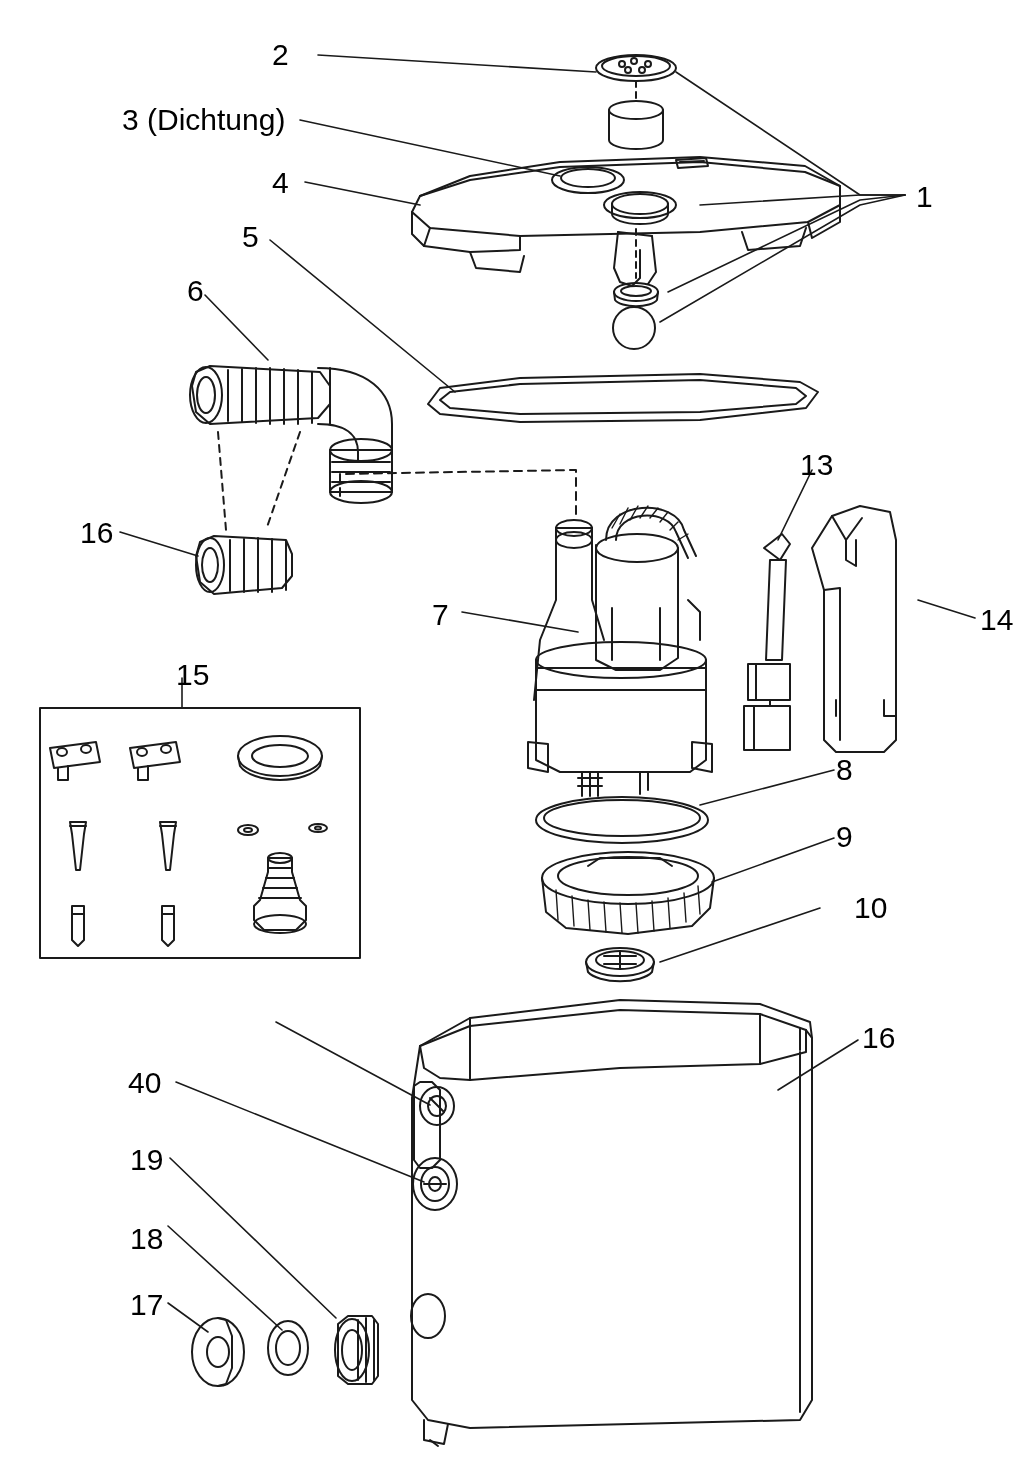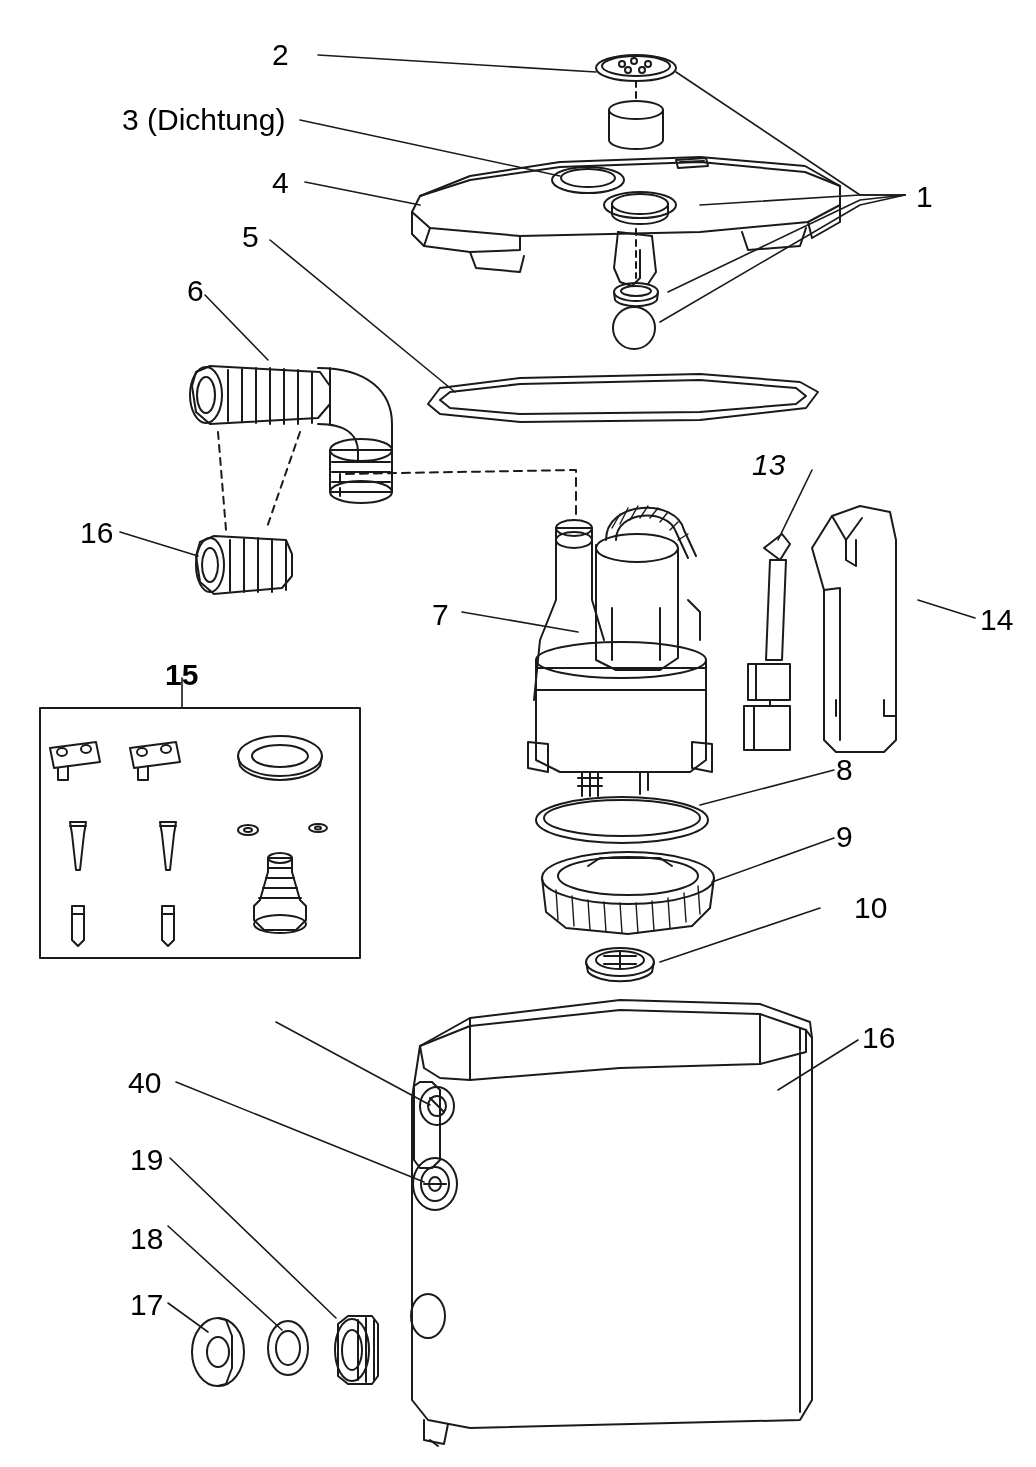--- a/index.html
+++ b/index.html
@@ -345,24 +345,24 @@
     </g>
   </svg>
 
   <div class="callout" style="left:272px; top:40px;"><span>2</span></div>
   <div class="callout" style="left:122px; top:105px;"><span>3 (Dichtung)</span></div>
   <div class="callout" style="left:272px; top:168px;"><span>4</span></div>
   <div class="callout" style="left:916px; top:182px;"><span>1</span></div>
   <div class="callout" style="left:242px; top:222px;"><span>5</span></div>
   <div class="callout" style="left:187px; top:276px;"><span>6</span></div>
   <div class="callout" style="left:80px; top:518px;"><span>16</span></div>
-  <div class="callout" style="left:752px; top:450px;font-style:italic;"><span>13</span></div>
+  <div class="callout" style="left:800px; top:450px;"><span>13</span></div>
   <div class="callout" style="left:980px; top:605px;"><span>14</span></div>
   <div class="callout" style="left:432px; top:600px;"><span>7</span></div>
-  <div class="callout" style="left:165px; top:660px;font-weight:bold;"><span>15</span></div>
+  <div class="callout" style="left:176px; top:660px;"><span>15</span></div>
   <div class="callout" style="left:836px; top:755px;"><span>8</span></div>
   <div class="callout" style="left:836px; top:822px;"><span>9</span></div>
   <div class="callout" style="left:822px; top:893px;margin-left:32px;"><span>10</span></div>
   <div class="callout" style="left:128px; top:1068px;"><span>40</span></div>
   <div class="callout" style="left:862px; top:1023px;"><span>16</span></div>
   <div class="callout" style="left:130px; top:1145px;"><span>19</span></div>
   <div class="callout" style="left:130px; top:1224px;"><span>18</span></div>
   <div class="callout" style="left:130px; top:1290px;"><span>17</span></div>
 
 </div>

